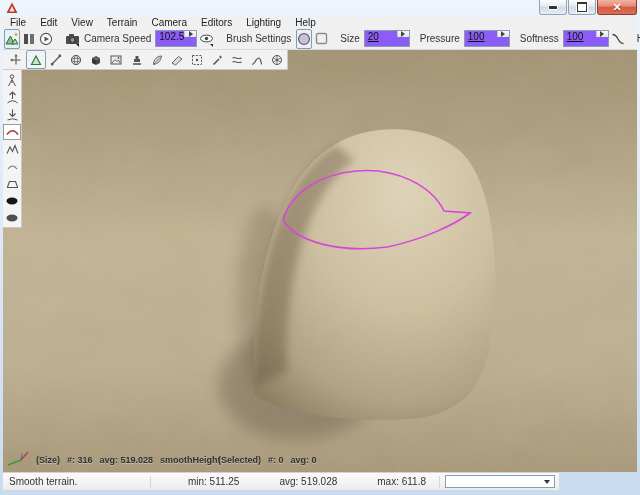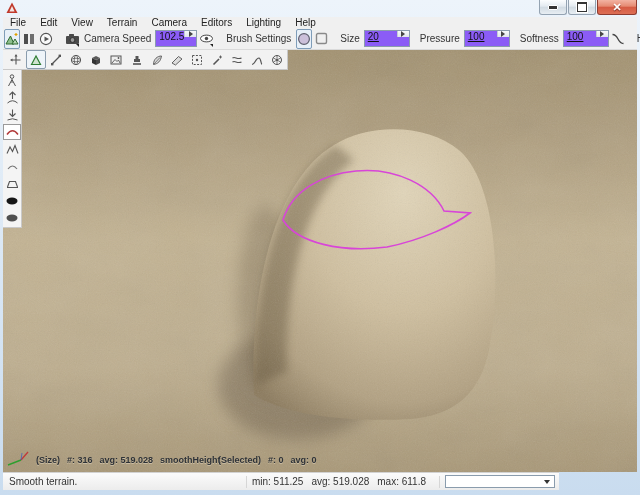--- a/index.html
+++ b/index.html
@@ -62,21 +62,21 @@
            display:flex;flex-direction:column;align-items:center;padding-top:2px;}
   .pal-btn{width:16px;height:16px;display:flex;align-items:center;justify-content:center;border:1px solid transparent;margin-bottom:1px;}
   .pal-btn.sel{border:1px solid #9a9a9a;background:#fff;}
 
   
   #statusbar{position:absolute;left:3px;top:472px;width:556px;height:18px;background:linear-gradient(#fbfbfb,#ececec);
              border-top:1px solid #d2d2d2;box-sizing:border-box;display:flex;align-items:center;font-size:10px;color:#333;}
   #status-msg{margin-left:6px;flex:0 0 auto;}
   #status-spacer{flex:1;}
   .sb-sep{width:1px;height:12px;background:#d6d6d6;margin:0 5px;}
-  #status-stats span{margin-right:8px;}
+  #status-stats span{margin-right:8px;margin-left:32px;}
   #status-dropdown{width:110px;height:13px;border:1px solid #8a9cad;background:#fff;margin-right:4px;
                    display:flex;align-items:center;justify-content:flex-end;padding-right:4px;box-sizing:border-box;}
   .tri-down{width:0;height:0;border-top:4px solid #333;border-left:3px solid transparent;border-right:3px solid transparent;}
 
   
   #border-left{position:absolute;left:0;top:0;width:3px;height:495px;}
   #border-right{position:absolute;right:0;top:0;width:3px;height:495px;}
   #border-bottom{position:absolute;left:0;top:490px;width:640px;height:5px;}
   svg{display:block;}
 </style>

